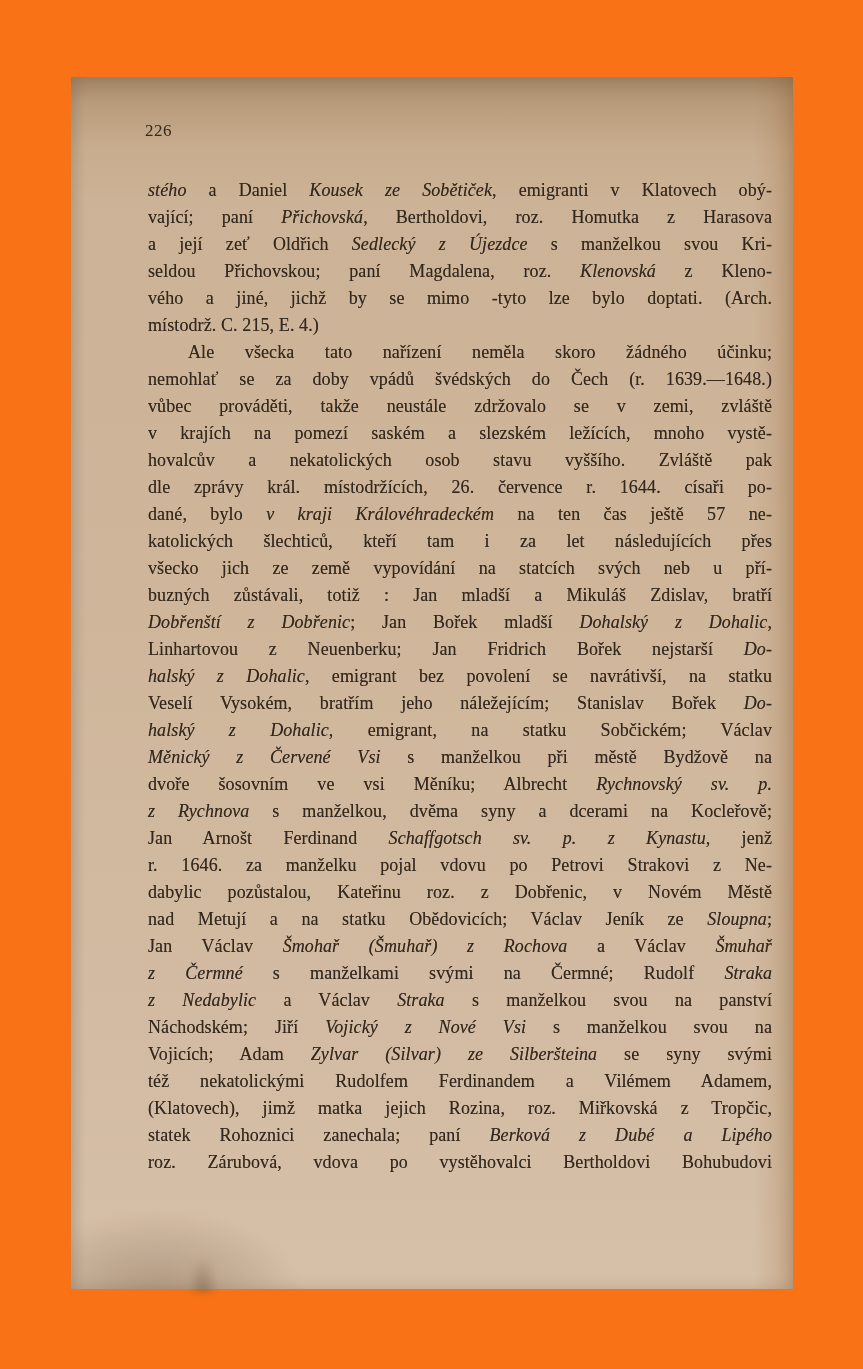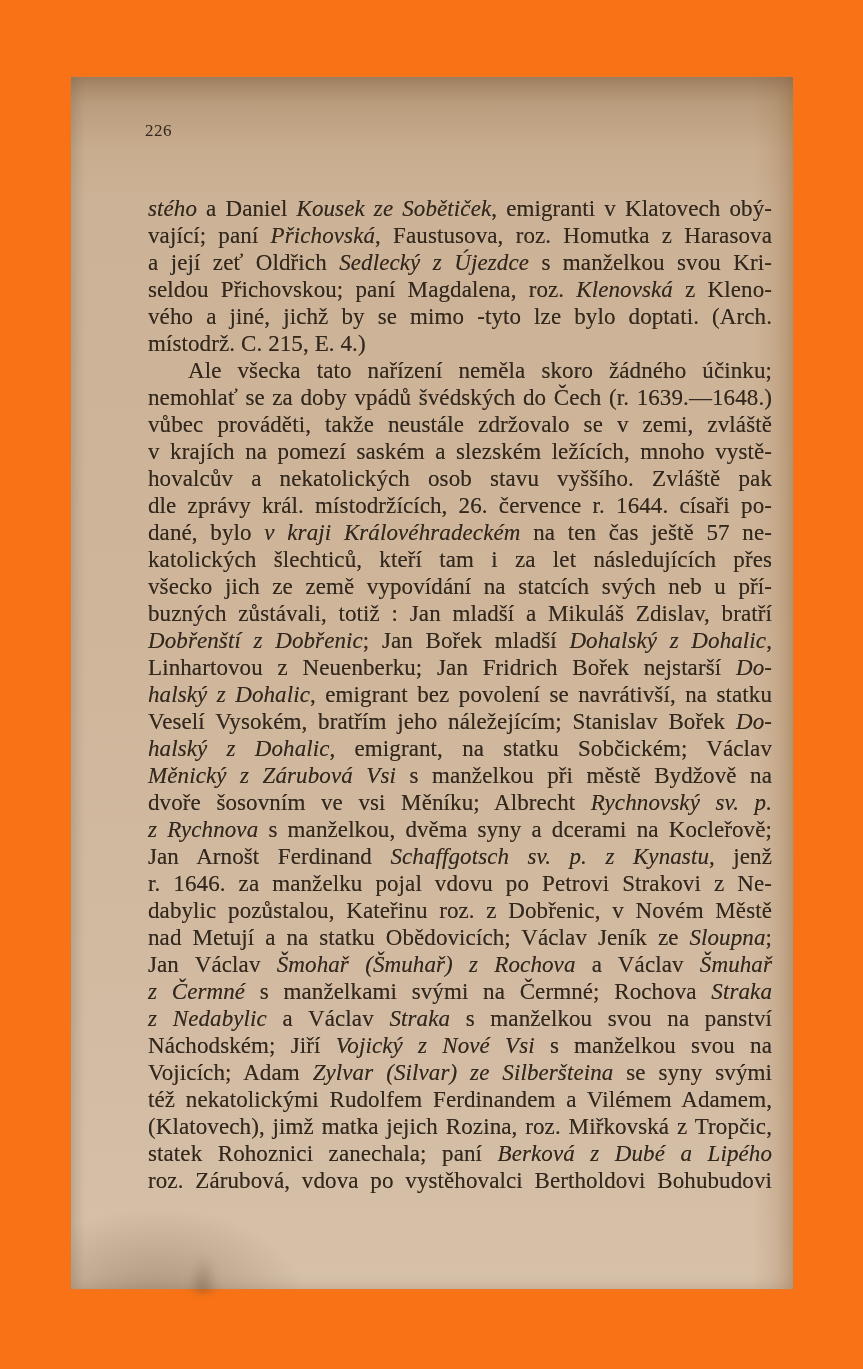--- a/index.html
+++ b/index.html
@@ -38,24 +38,24 @@
     position: absolute;
     left: 74px;
     top: 44px;
     font-size: 17px;
     letter-spacing: 0.5px;
     color: #33281e;
   }
   .textblock {
     position: absolute;
     left: 77px;
-    top: 118px;
+    top: 100px;
     width: 624px;
     color: #33281e;
-    font-size: 23px;
+    font-size: 18px;
     text-shadow: 0 0 0.5px rgba(51,40,30,0.55);
   }
   .line {
     height: 27px;
     line-height: 27px;
     text-align: justify;
     text-align-last: justify;
     white-space: nowrap;
     letter-spacing: 0.1px;
   }
@@ -68,49 +68,49 @@
   .line i { font-style: italic; }
 </style>
 </head>
 <body>
 
 <div class="stage">
   <div class="scan">
     <div class="pagenum">226</div>
     <div class="textblock" id="text-block">
         <div class="line"><i>stého</i><span> a Daniel </span><i>Kousek ze Sobětiček</i><span>, emigranti v Klatovech obý-</span></div>
-        <div class="line"><span>vající; paní </span><i>Přichovská</i><span>, Faustusova, roz. Homutka z Harasova</span></div>
+        <div class="line"><span>vající; paní </span><i>Přichovská</i><span>, Bertholdovi, roz. Homutka z Harasova</span></div>
         <div class="line"><span>a její zeť Oldřich </span><i>Sedlecký z Újezdce</i><span> s manželkou svou Kri-</span></div>
         <div class="line"><span>seldou Přichovskou; paní Magdalena, roz. </span><i>Klenovská</i><span> z Kleno-</span></div>
         <div class="line"><span>vého a jiné, jichž by se mimo -tyto lze bylo doptati. (Arch.</span></div>
         <div class="line nojust"><span>místodrž. C. 215, E. 4.)</span></div>
         <div class="line indent"><span>Ale všecka tato nařízení neměla skoro žádného účinku;</span></div>
         <div class="line"><span>nemohlať se za doby vpádů švédských do Čech (r. 1639.—1648.)</span></div>
         <div class="line"><span>vůbec prováděti, takže neustále zdržovalo se v zemi, zvláště</span></div>
         <div class="line"><span>v krajích na pomezí saském a slezském ležících, mnoho vystě-</span></div>
         <div class="line"><span>hovalcův a nekatolických osob stavu vyššího. Zvláště pak</span></div>
         <div class="line"><span>dle zprávy král. místodržících, 26. července r. 1644. císaři po-</span></div>
         <div class="line"><span>dané, bylo </span><i>v kraji Královéhradeckém</i><span> na ten čas ještě 57 ne-</span></div>
         <div class="line"><span>katolických šlechticů, kteří tam i za let následujících přes</span></div>
         <div class="line"><span>všecko jich ze země vypovídání na statcích svých neb u pří-</span></div>
         <div class="line"><span>buzných zůstávali, totiž : Jan mladší a Mikuláš Zdislav, bratří</span></div>
         <div class="line"><i>Dobřenští z Dobřenic</i><span>; Jan Bořek mladší </span><i>Dohalský z Dohalic</i><span>,</span></div>
         <div class="line"><span>Linhartovou z Neuenberku; Jan Fridrich Bořek nejstarší </span><i>Do-</i></div>
         <div class="line"><i>halský z Dohalic</i><span>, emigrant bez povolení se navrátivší, na statku</span></div>
         <div class="line"><span>Veselí Vysokém, bratřím jeho náležejícím; Stanislav Bořek </span><i>Do-</i></div>
         <div class="line"><i>halský z Dohalic</i><span>, emigrant, na statku Sobčickém; Václav</span></div>
-        <div class="line"><i>Měnický z Zárubová Vsi</i><span> s manželkou při městě Bydžově na</span></div>
+        <div class="line"><i>Měnický z Červené Vsi</i><span> s manželkou při městě Bydžově na</span></div>
         <div class="line"><span>dvoře šosovním ve vsi Měníku; Albrecht </span><i>Rychnovský sv. p.</i></div>
         <div class="line"><i>z Rychnova</i><span> s manželkou, dvěma syny a dcerami na Kocleřově;</span></div>
         <div class="line"><span>Jan Arnošt Ferdinand </span><i>Schaffgotsch sv. p. z Kynastu,</i><span> jenž</span></div>
         <div class="line"><span>r. 1646. za manželku pojal vdovu po Petrovi Strakovi z Ne-</span></div>
         <div class="line"><span>dabylic pozůstalou, Kateřinu roz. z Dobřenic, v Novém Městě</span></div>
         <div class="line"><span>nad Metují a na statku Obědovicích; Václav Jeník ze </span><i>Sloupna</i><span>;</span></div>
         <div class="line"><span>Jan Václav </span><i>Šmohař (Šmuhař) z Rochova</i><span> a Václav </span><i>Šmuhař</i></div>
-        <div class="line"><i>z Čermné</i><span> s manželkami svými na Čermné; Rochova </span><i>Straka</i></div>
+        <div class="line"><i>z Čermné</i><span> s manželkami svými na Čermné; Rudolf </span><i>Straka</i></div>
         <div class="line"><i>z Nedabylic</i><span> a Václav </span><i>Straka</i><span> s manželkou svou na panství</span></div>
         <div class="line"><span>Náchodském; Jiří </span><i>Vojický z Nové Vsi</i><span> s manželkou svou na</span></div>
         <div class="line"><span>Vojicích; Adam </span><i>Zylvar (Silvar) ze Silberšteina</i><span> se syny svými</span></div>
         <div class="line"><span>též nekatolickými Rudolfem Ferdinandem a Vilémem Adamem,</span></div>
         <div class="line"><span>(Klatovech), jimž matka jejich Rozina, roz. Miřkovská z Tropčic,</span></div>
         <div class="line"><span>statek Rohoznici zanechala; paní </span><i>Berková z Dubé a Lipého</i></div>
         <div class="line"><span>roz. Zárubová, vdova po vystěhovalci Bertholdovi Bohubudovi</span></div>
       </div>
     <div class="fold-shadow"></div>
   </div>

